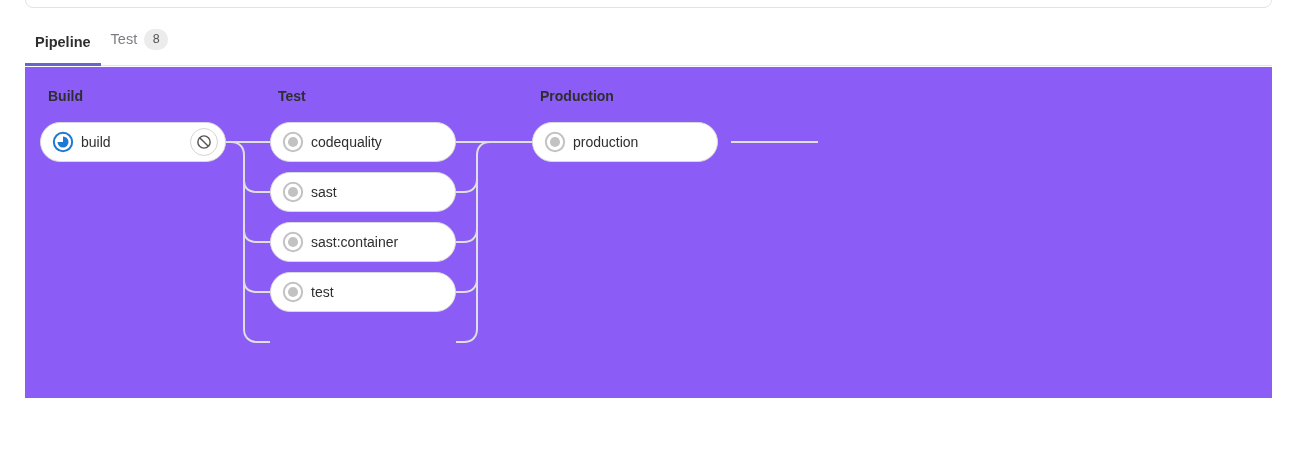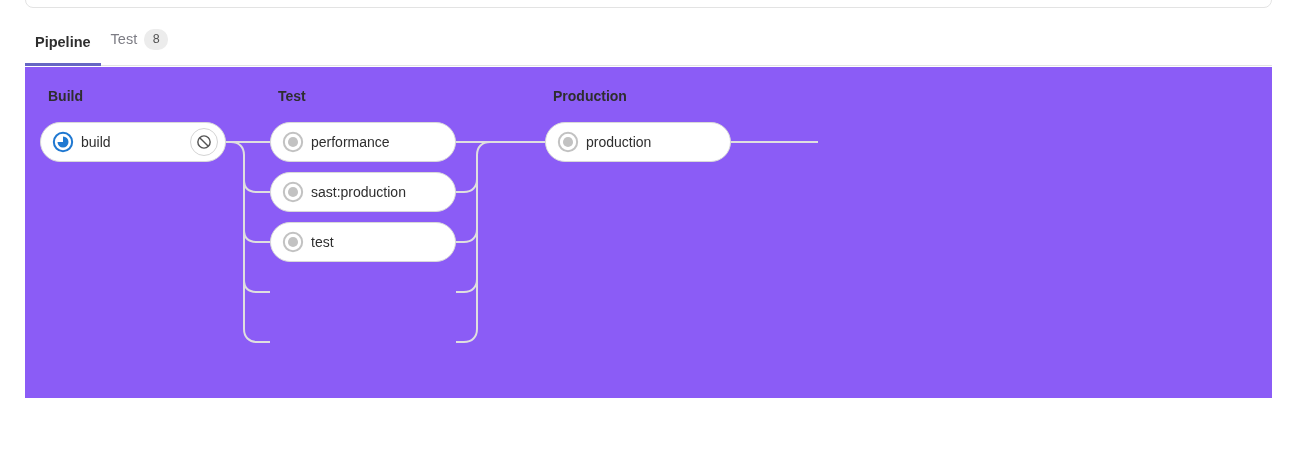--- a/index.html
+++ b/index.html
@@ -97,44 +97,53 @@
   </div>
       <div class="stage" style="left: 245px;">
     <div class="stage-title">Test</div>
     <div class="jobs">
           <div class="job-pill">
 
     <svg class="job-icon" viewBox="0 0 24 24">
       <circle cx="12" cy="12" r="10" stroke="#c2c2c2" stroke-width="2.2" fill="none"></circle>
       <circle cx="12" cy="12" r="5.5" fill="#c2c2c2"></circle>
     </svg>
-    <span class="job-label">performance</span>
+    <span class="job-label">codequality</span>
 
   </div>
           <div class="job-pill">
 
     <svg class="job-icon" viewBox="0 0 24 24">
       <circle cx="12" cy="12" r="10" stroke="#c2c2c2" stroke-width="2.2" fill="none"></circle>
       <circle cx="12" cy="12" r="5.5" fill="#c2c2c2"></circle>
     </svg>
-    <span class="job-label">sast:production</span>
+    <span class="job-label">sast</span>
+
+  </div>
+          <div class="job-pill">
+
+    <svg class="job-icon" viewBox="0 0 24 24">
+      <circle cx="12" cy="12" r="10" stroke="#c2c2c2" stroke-width="2.2" fill="none"></circle>
+      <circle cx="12" cy="12" r="5.5" fill="#c2c2c2"></circle>
+    </svg>
+    <span class="job-label">sast:container</span>
 
   </div>
           <div class="job-pill">
 
     <svg class="job-icon" viewBox="0 0 24 24">
       <circle cx="12" cy="12" r="10" stroke="#c2c2c2" stroke-width="2.2" fill="none"></circle>
       <circle cx="12" cy="12" r="5.5" fill="#c2c2c2"></circle>
     </svg>
     <span class="job-label">test</span>
 
   </div>
         </div>
   </div>
-      <div class="stage" style="left: 520px;">
+      <div class="stage" style="left: 507px;">
     <div class="stage-title">Production</div>
     <div class="jobs">
           <div class="job-pill">
 
     <svg class="job-icon" viewBox="0 0 24 24">
       <circle cx="12" cy="12" r="10" stroke="#c2c2c2" stroke-width="2.2" fill="none"></circle>
       <circle cx="12" cy="12" r="5.5" fill="#c2c2c2"></circle>
     </svg>
     <span class="job-label">production</span>
 

